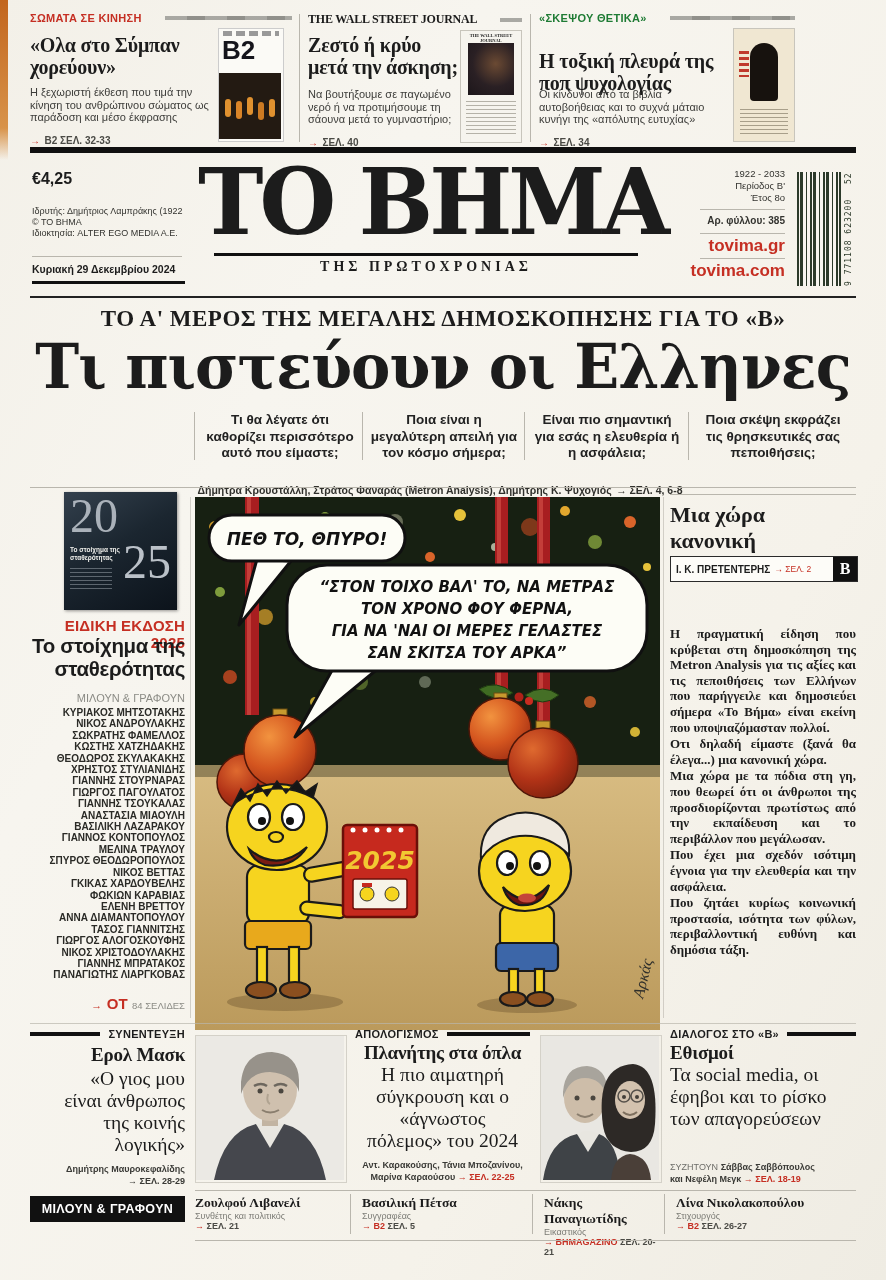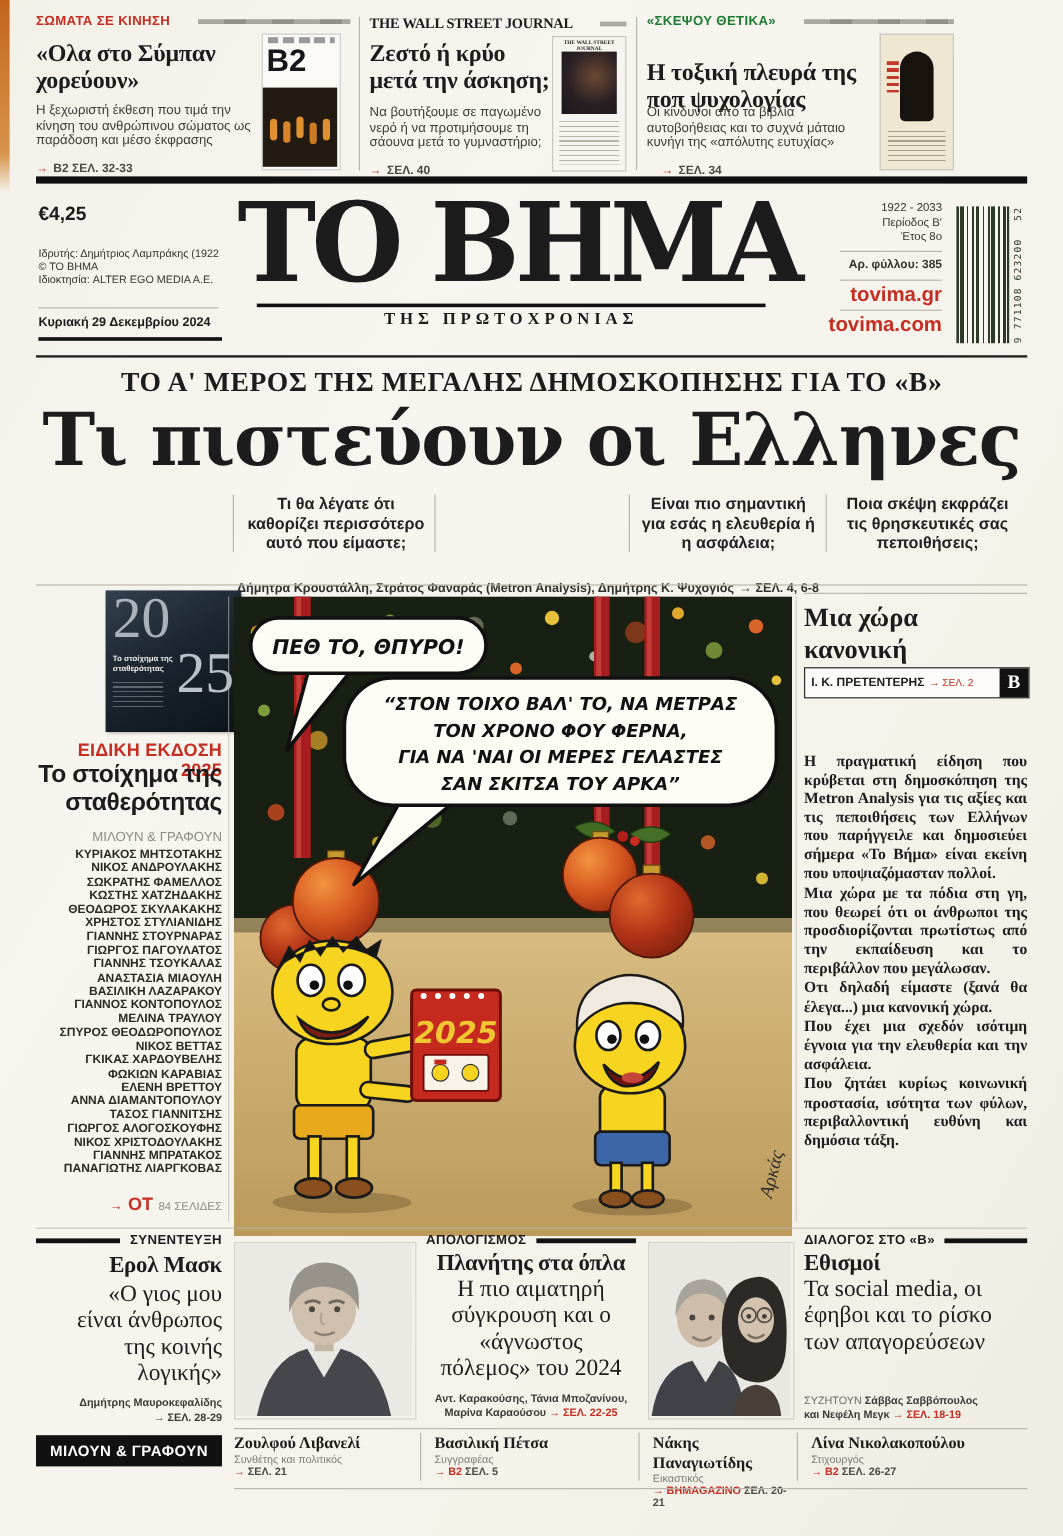--- a/index.html
+++ b/index.html
@@ -105,21 +105,21 @@
 
   <div class="a vline" style="left:530px;top:14px;height:128px;"></div>
 
   <div class="a" style="left:539px;top:12px;width:256px;height:132px;">
     <div class="promo-kicker green">
       <span>«ΣΚΕΨΟΥ ΘΕΤΙΚΑ»</span>
         <span class="rule"></span>
     </div>
     <div class="promo-title serif a" style="left:0;top:22px;width:186px;margin-top:16px;">Η τοξική πλευρά της ποπ ψυχολογίας</div>
     <div class="promo-body a" style="left:0;top:76px;width:186px;">Οι κίνδυνοι από τα βιβλία αυτοβοήθειας και το συχνά μάταιο κυνήγι της «απόλυτης ευτυχίας»</div>
-    <div class="a" style="left:0;top:120px;margin-left:12px;">
+    <div class="a" style="left:0;top:120px;">
       <span class="red bold" style="font-size:10px;">→</span>
       <span class="promo-link">ΣΕΛ. 34</span>
     </div>
     <div class="a" style="left:194px;top:16px;width:60px;height:112px;background:#f0e7d2;border:1px solid #c8c5bc;">
       <div class="a" style="left:16px;top:14px;width:28px;height:58px;background:#17120e;border-radius:14px 14px 4px 4px;"></div>
       <div class="a" style="left:5px;top:22px;width:10px;height:26px;background:repeating-linear-gradient(#c0392b 0 3px,transparent 3px 6px);"></div>
       <div class="a" style="left:6px;top:80px;width:48px;height:26px;background:repeating-linear-gradient(#a89f8a 0 1px,transparent 1px 4px);"></div>
     </div>
   </div>
 
@@ -160,33 +160,34 @@
   </div>
 
   <div class="a" style="left:30px;top:296px;width:826px;height:1.5px;background:#222;"></div>
 
   <div class="a ct kicker" style="left:30px;top:306px;width:826px;">ΤΟ Α' ΜΕΡΟΣ ΤΗΣ ΜΕΓΑΛΗΣ ΔΗΜΟΣΚΟΠΗΣΗΣ ΓΙΑ ΤΟ «Β»</div>
   <div class="a ct headline" style="left:30px;top:332px;width:826px;">Τι πιστεύουν οι Ελληνες</div>
 
   <div class="a vline" style="left:194px;top:412px;height:48px;"></div>
   <div class="a ct question" style="left:202px;top:412px;width:156px;">Τι θα λέγατε ότι καθορίζει περισσότερο αυτό που είμαστε;</div>
   <div class="a vline" style="left:362px;top:412px;height:48px;"></div>
+  <div class="a ct question" style="left:370px;top:412px;width:148px;">Ποια είναι η μεγαλύτερη απειλή για τον κόσμο σήμερα;</div>
   <div class="a vline" style="left:524px;top:412px;height:48px;"></div>
   <div class="a ct question" style="left:532px;top:412px;width:150px;">Είναι πιο σημαντική για εσάς η ελευθερία ή η ασφάλεια;</div>
   <div class="a vline" style="left:688px;top:412px;height:48px;"></div>
   <div class="a ct question" style="left:696px;top:412px;width:154px;">Ποια σκέψη εκφράζει τις θρησκευτικές σας πεποιθήσεις;</div>
 
   <div class="a ct" style="left:130px;top:480px;width:620px;">
     <span class="lead-byline">Δήμητρα Κρουστάλλη, Στράτος Φαναράς (Metron Analysis), Δημήτρης Κ. Ψυχογιός</span>
     <span class="lead-byline red">→ ΣΕΛ. 4, 6-8</span>
   </div>
 
   <div class="a hline" style="left:30px;top:487px;width:826px;"></div>
 
-  <div class="a" style="left:88px;top:492px;width:113px;height:118px;background:linear-gradient(150deg,#33404d 0%,#1b2630 45%,#0c131b 100%);box-shadow:1px 1px 3px rgba(0,0,0,.4);">
+  <div class="a" style="left:64px;top:492px;width:113px;height:118px;background:linear-gradient(150deg,#33404d 0%,#1b2630 45%,#0c131b 100%);box-shadow:1px 1px 3px rgba(0,0,0,.4);">
     <div class="a serif" style="left:6px;top:0px;font-size:48px;line-height:48px;color:#b9c0c8;opacity:.9;">20</div>
     <div class="a serif" style="right:6px;top:46px;font-size:48px;line-height:48px;color:#cdd3da;opacity:.9;">25</div>
     <div class="a" style="left:6px;top:54px;width:52px;font-size:6.5px;line-height:8px;color:#f0f0ec;font-weight:bold;">Το στοίχημα της σταθερότητας</div>
     <div class="a" style="left:6px;top:76px;width:42px;height:22px;background:repeating-linear-gradient(#8b949c 0 1px,transparent 1px 4px);opacity:.6;"></div>
   </div>
 
   <div class="a rt sp-kicker" style="left:30px;top:617px;width:155px;">ΕΙΔΙΚΗ ΕΚΔΟΣΗ 2025</div>
   <div class="a rt sp-title" style="left:20px;top:634px;width:165px;">Το στοίχημα της σταθερότητας</div>
   <div class="a rt gray" style="left:30px;top:692px;width:155px;font-size:11px;">ΜΙΛΟΥΝ &amp; ΓΡΑΦΟΥΝ</div>
 
@@ -375,22 +376,22 @@
 
   <div class="a hline" style="left:670px;top:494px;width:186px;"></div>
   <div class="a op-title" style="left:670px;top:502px;width:186px;font-family:Liberation Serif, serif;">Μια χώρα κανονική</div>
   <div class="a op-box" style="left:670px;top:556px;width:186px;">
     <span class="bold" style="font-size:10px;margin-left:5px;">Ι. Κ. ΠΡΕΤΕΝΤΕΡΗΣ</span>
     <span class="red" style="font-size:8.5px;margin-left:4px;">→ ΣΕΛ. 2</span>
     <span class="op-badge">B</span>
   </div>
   <div class="a op-body" style="left:670px;top:626px;width:186px;height:396px;overflow:hidden;">
     <p>Η πραγματική είδηση που κρύβεται στη δημοσκόπηση της Metron Analysis για τις αξίες και τις πεποιθήσεις των Ελλήνων που παρήγγειλε και δημοσιεύει σήμερα «Το Βήμα» είναι εκείνη που υποψιαζόμασταν πολλοί.</p>
+    <p>Οτι δηλαδή είμαστε (ξανά θα έλεγα...) μια κανονική χώρα.</p>
     <p>Μια χώρα με τα πόδια στη γη, που θεωρεί ότι οι άνθρωποι της προσδιορίζονται πρωτίστως από την εκπαίδευση και το περιβάλλον που μεγάλωσαν.</p>
-    <p>Οτι δηλαδή είμαστε (ξανά θα έλεγα...) μια κανονική χώρα.</p>
     <p>Που έχει μια σχεδόν ισότιμη έγνοια για την ελευθερία και την ασφάλεια.</p>
     <p>Που ζητάει κυρίως κοινωνική προστασία, ισότητα των φύλων, περιβαλλοντική ευθύνη και δημόσια τάξη.</p>
   </div>
 
   <div class="a hline" style="left:30px;top:1023px;width:826px;opacity:.7;"></div>
 
   <div class="a sec-head" style="left:30px;top:1028px;width:155px;">
     <span class="bar"></span>
     <span>ΣΥΝΕΝΤΕΥΞΗ</span>
   </div>

